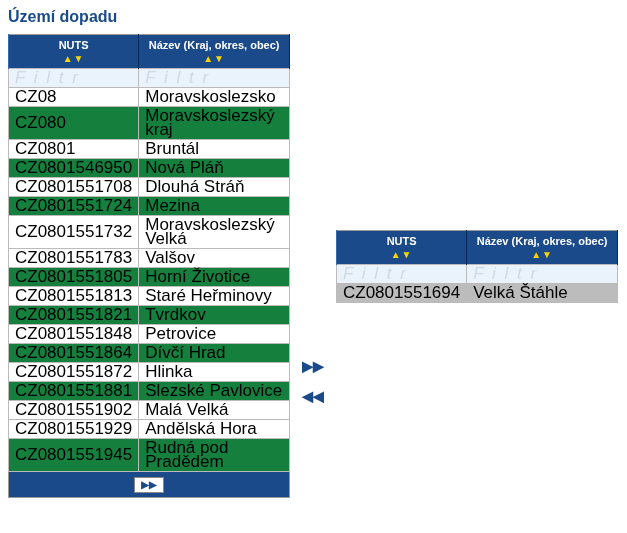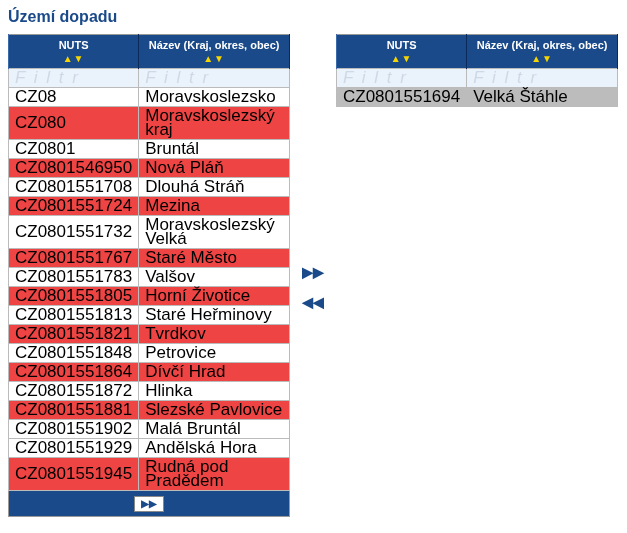--- a/index.html
+++ b/index.html
@@ -12,21 +12,21 @@
     color: #000;
   }
   .title {
     color: #1a4a8a;
     font-weight: bold;
     font-size: 16px;
     margin-bottom: 8px;
   }
   .layout {
     display: flex;
-    align-items: flex-start;
+    align-items: center;
     gap: 8px;
   }
   .col-left { width: 282px; }
   .col-mid {
     width: 30px;
     display: flex;
     flex-direction: column;
     align-items: center;
     gap: 14px;
     padding-top: 230px;
@@ -65,21 +65,21 @@
   }
   .c-nuts { width: 98px; }
   .c-name { }
   tr.filter td {
     background: #eaf2fb;
     color: #cfd9e6;
     font-style: italic;
     letter-spacing: 2px;
   }
   tr.even td { background: #fff; }
-  tr.odd td { background: #ef4444; }
+  tr.odd td { background: #15803d; }
   tr.sel td { background: #bcbcbc; }
   .footer {
     background: #1a4a8a;
     height: 26px;
     display: flex;
     align-items: center;
     justify-content: center;
     gap: 4px;
     border: 1px solid #999;
     border-top: none;
@@ -153,24 +153,20 @@
             <td class="c-name">Dlouhá Stráň</td>
           </tr>
           <tr class="odd">
             <td class="c-nuts">CZ0801551724</td>
             <td class="c-name">Mezina</td>
           </tr>
           <tr class="even">
             <td class="c-nuts">CZ0801551732</td>
             <td class="c-name">Moravskoslezský Velká</td>
           </tr>
-          <tr class="odd">
-            <td class="c-nuts">CZ0801551767</td>
-            <td class="c-name">Staré Město</td>
-          </tr>
           <tr class="even">
             <td class="c-nuts">CZ0801551783</td>
             <td class="c-name">Valšov</td>
           </tr>
           <tr class="odd">
             <td class="c-nuts">CZ0801551805</td>
             <td class="c-name">Horní Životice</td>
           </tr>
           <tr class="even">
             <td class="c-nuts">CZ0801551813</td>
@@ -191,21 +187,21 @@
           <tr class="even">
             <td class="c-nuts">CZ0801551872</td>
             <td class="c-name">Hlinka</td>
           </tr>
           <tr class="odd">
             <td class="c-nuts">CZ0801551881</td>
             <td class="c-name">Slezské Pavlovice</td>
           </tr>
           <tr class="even">
             <td class="c-nuts">CZ0801551902</td>
-            <td class="c-name">Malá Bruntál</td>
+            <td class="c-name">Malá Velká</td>
           </tr>
           <tr class="even">
             <td class="c-nuts">CZ0801551929</td>
             <td class="c-name">Andělská Hora</td>
           </tr>
           <tr class="odd">
             <td class="c-nuts">CZ0801551945</td>
             <td class="c-name">Rudná pod Pradědem</td>
           </tr>
         </tbody>

